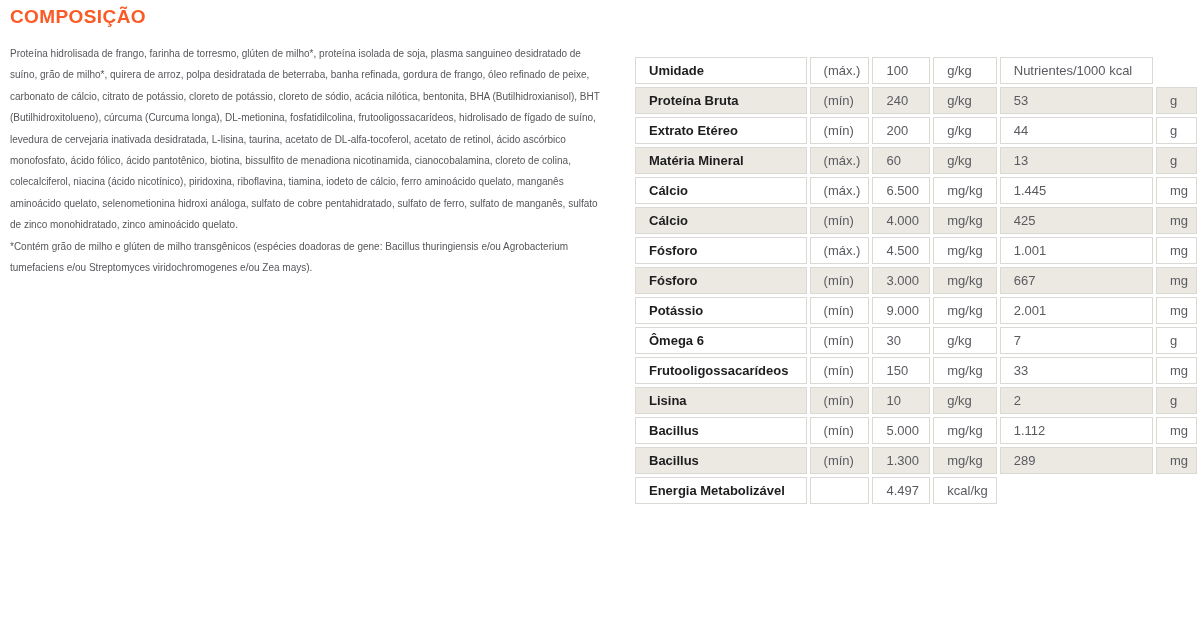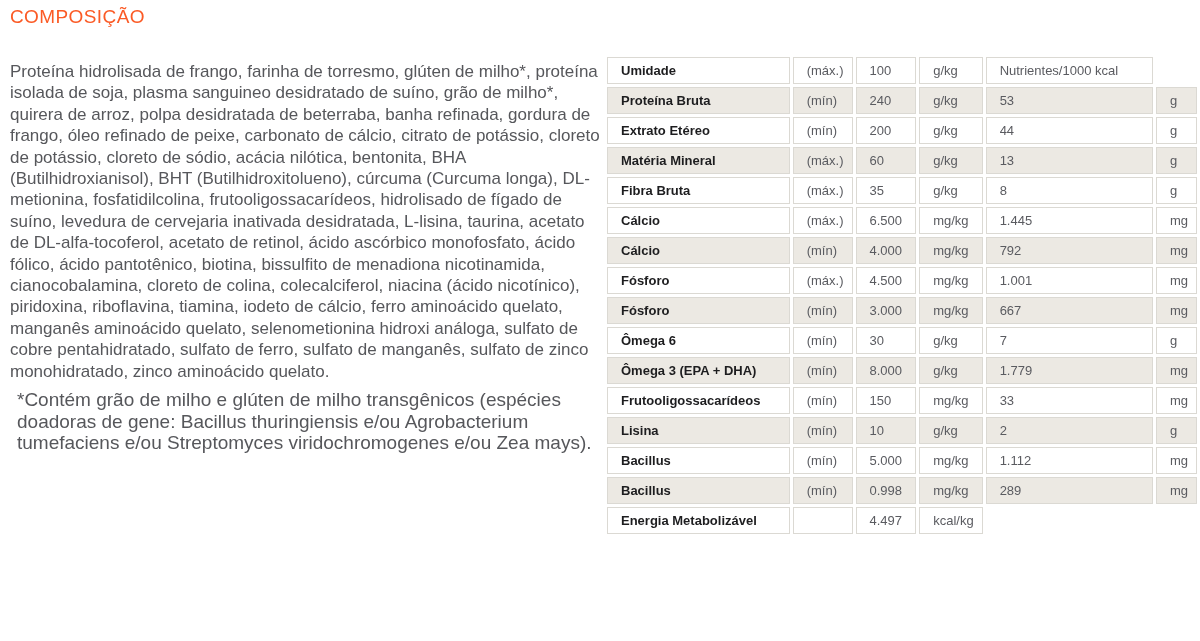--- a/index.html
+++ b/index.html
@@ -11,39 +11,39 @@
     overflow: hidden;
   }
   .left-col {
     position: absolute;
     left: 10px; top: 6px;
     width: 590px;
   }
   .page-title {
     margin: 0;
     font-size: 19px;
-    font-weight: normal;
+    font-weight: bold;
     letter-spacing: 0.4px;
     color: var(--accent-orange, #FB5A25);
   }
   .body-text {
-    margin: 33px 0 0 0;
-    font-size: 17px;
+    margin: 15px 0 0 0;
+    font-size: 10px;
     line-height: 21.4px;
     color: var(--body-text, #56575B);
   }
   .note-text {
-    margin: 7px;
-    font-size: 19px;
+    margin: 0;
+    font-size: 10px;
     line-height: 21.4px;
     color: var(--body-text, #56575B);
   }
   table.nutrition-table {
     position: absolute;
-    left: 604px; top: 54px;
+    left: 632px; top: 54px;
     border-collapse: separate;
     border-spacing: 3px;
     table-layout: fixed;
     font-size: 13px;
   }
   .nutrition-table td {
     box-sizing: border-box;
     height: 27px;
     border: 1px solid var(--cell-border, #DBD9D3);
     padding: 0 8px 0 13px;
@@ -112,75 +112,67 @@
       </tr>
       <tr class="alt">
         <td class="name-cell">Matéria Mineral</td>
         <td class="val-cell">(máx.)</td>
         <td class="val-cell">60</td>
         <td class="val-cell">g/kg</td>
         <td class="val-cell">13</td>
         <td class="val-cell">g</td>
       </tr>
       <tr>
-        <td class="name-cell">Fibra Bruta</td>
-        <td class="val-cell">(máx.)</td>
-        <td class="val-cell">35</td>
-        <td class="val-cell">g/kg</td>
-        <td class="val-cell">8</td>
-        <td class="val-cell">g</td>
-      </tr>
-      <tr>
         <td class="name-cell">Cálcio</td>
         <td class="val-cell">(máx.)</td>
         <td class="val-cell">6.500</td>
         <td class="val-cell">mg/kg</td>
         <td class="val-cell">1.445</td>
         <td class="val-cell">mg</td>
       </tr>
       <tr class="alt">
         <td class="name-cell">Cálcio</td>
         <td class="val-cell">(mín)</td>
         <td class="val-cell">4.000</td>
         <td class="val-cell">mg/kg</td>
-        <td class="val-cell">792</td>
+        <td class="val-cell">425</td>
         <td class="val-cell">mg</td>
       </tr>
       <tr>
         <td class="name-cell">Fósforo</td>
         <td class="val-cell">(máx.)</td>
         <td class="val-cell">4.500</td>
         <td class="val-cell">mg/kg</td>
         <td class="val-cell">1.001</td>
         <td class="val-cell">mg</td>
       </tr>
       <tr class="alt">
         <td class="name-cell">Fósforo</td>
         <td class="val-cell">(mín)</td>
         <td class="val-cell">3.000</td>
         <td class="val-cell">mg/kg</td>
         <td class="val-cell">667</td>
         <td class="val-cell">mg</td>
       </tr>
       <tr>
+        <td class="name-cell">Potássio</td>
+        <td class="val-cell">(mín)</td>
+        <td class="val-cell">9.000</td>
+        <td class="val-cell">mg/kg</td>
+        <td class="val-cell">2.001</td>
+        <td class="val-cell">mg</td>
+      </tr>
+      <tr>
         <td class="name-cell">Ômega 6</td>
         <td class="val-cell">(mín)</td>
         <td class="val-cell">30</td>
         <td class="val-cell">g/kg</td>
         <td class="val-cell">7</td>
         <td class="val-cell">g</td>
       </tr>
-      <tr class="alt">
-        <td class="name-cell">Ômega 3 (EPA + DHA)</td>
-        <td class="val-cell">(mín)</td>
-        <td class="val-cell">8.000</td>
-        <td class="val-cell">g/kg</td>
-        <td class="val-cell">1.779</td>
-        <td class="val-cell">mg</td>
-      </tr>
       <tr>
         <td class="name-cell">Frutooligossacarídeos</td>
         <td class="val-cell">(mín)</td>
         <td class="val-cell">150</td>
         <td class="val-cell">mg/kg</td>
         <td class="val-cell">33</td>
         <td class="val-cell">mg</td>
       </tr>
       <tr class="alt">
         <td class="name-cell">Lisina</td>
@@ -194,21 +186,21 @@
         <td class="name-cell">Bacillus</td>
         <td class="val-cell">(mín)</td>
         <td class="val-cell">5.000</td>
         <td class="val-cell">mg/kg</td>
         <td class="val-cell">1.112</td>
         <td class="val-cell">mg</td>
       </tr>
       <tr class="alt">
         <td class="name-cell">Bacillus</td>
         <td class="val-cell">(mín)</td>
-        <td class="val-cell">0.998</td>
+        <td class="val-cell">1.300</td>
         <td class="val-cell">mg/kg</td>
         <td class="val-cell">289</td>
         <td class="val-cell">mg</td>
       </tr>
       <tr>
         <td class="name-cell">Energia Metabolizável</td>
         <td class="val-cell"></td>
         <td class="val-cell">4.497</td>
         <td class="val-cell">kcal/kg</td>
         <td class="ghost"></td>

